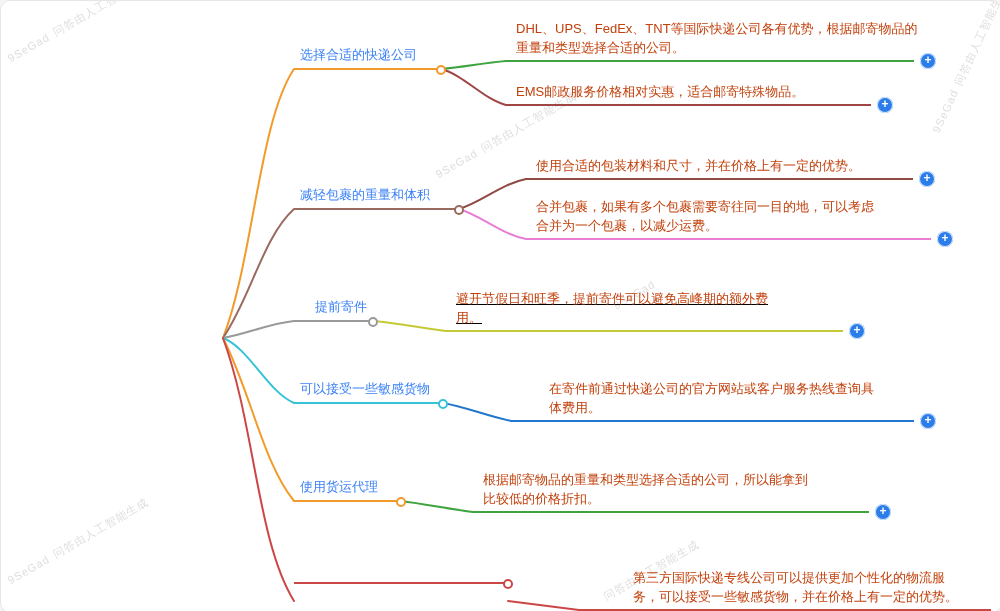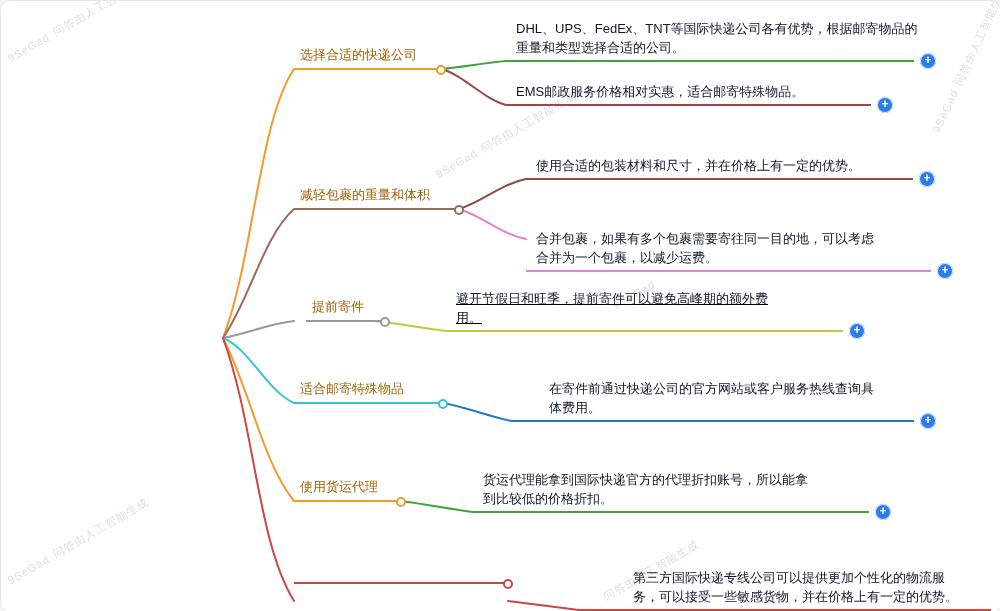--- a/index.html
+++ b/index.html
@@ -12,35 +12,35 @@
   svg.links path { fill:none; stroke-width:2; stroke-linecap:round; }
 
   .wm {
     position:absolute; z-index:0; font-size:11px; color:#cccccc; opacity:.65;
     white-space:nowrap; transform-origin:0 0; letter-spacing:1px; pointer-events:none;
   }
   .wm .brand { margin-right:6px; }
 
   .node {
     position:absolute; z-index:2; box-sizing:border-box;
-    font-size:13px; color:#a16207; white-space:nowrap;
+    font-size:13px; color:#3b82f6; white-space:nowrap;
     padding:0 6px 4px 6px; border-bottom:2px solid #999;
   }
   .node.root { color:#333; font-weight:bold; }
   .dot {
     position:absolute; right:-5px; bottom:-7px; width:10px; height:10px;
     border-radius:50%; background:#fff; border:2px solid #999; box-sizing:border-box;
   }
   .root .dot { background:#2b7cdf; border-color:#2b7cdf; }
 
   .leaf {
     position:absolute; z-index:2; box-sizing:border-box;
     border-bottom:2px solid #999; padding:0 8px 3px 10px;
   }
-  .leaf .txt { display:block; font-size:13px; line-height:19px; color:#0f172a; }
+  .leaf .txt { display:block; font-size:13px; line-height:19px; color:#c2410c; }
 
   .plus {
     position:absolute; right:-22px; bottom:-9px; width:16px; height:16px;
     border-radius:50%; background:#2b7de9; color:#fff; text-align:center;
     font:bold 12px/15px "Liberation Sans", sans-serif; cursor:pointer;
     box-shadow:0 0 0 1px rgba(255,255,255,.8) inset;
   }
 </style>
 </head>
 <body>
@@ -101,48 +101,48 @@
 
   <div class="node" style="left: 293px; top: 185px; width: 165px; border-bottom-color: rgb(155, 106, 94);">
     <span>减轻包裹的重量和体积</span>
     <span class="dot" style="border-color: rgb(155, 106, 94);"></span>
   </div>
   <div class="leaf" style="left: 525px; top: 155px; width: 387px; border-bottom-color: rgb(143, 74, 68);">
     <span class="txt">使用合适的包装材料和尺寸，并在价格上有一定的优势。</span>
     <span class="plus" style="background: rgb(43, 125, 233);">+</span>
   </div>
   <div class="leaf" style="left: 525px; top: 196px; width: 405px; border-bottom-color: rgb(232, 127, 212);">
-    <span class="txt" style="width:340px;margin-top:32px;">合并包裹，如果有多个包裹需要寄往同一目的地，可以考虑合并为一个包裹，以减少运费。</span>
+    <span class="txt" style="width:340px;">合并包裹，如果有多个包裹需要寄往同一目的地，可以考虑合并为一个包裹，以减少运费。</span>
     <span class="plus" style="background: rgb(43, 125, 233);">+</span>
   </div>
 
-  <div class="node" style="left: 305px; top: 297px; width: 79px; border-bottom-color: rgb(153, 153, 153);">
+  <div class="node" style="left: 293px; top: 297px; width: 79px; border-bottom-color: rgb(153, 153, 153); text-align: right;">
     <span>提前寄件</span>
     <span class="dot" style="border-color: rgb(153, 153, 153);"></span>
   </div>
   <div class="leaf" style="left: 445px; top: 288px; width: 397px; border-bottom-color: rgb(195, 202, 53); text-decoration: underline;">
     <span class="txt" style="width:325px;">避开节假日和旺季，提前寄件可以避免高峰期的额外费用。</span>
     <span class="plus" style="background: rgb(43, 125, 233);">+</span>
   </div>
 
   <div class="node" style="left: 293px; top: 379px; width: 149px; border-bottom-color: rgb(53, 195, 216);">
-    <span>适合邮寄特殊物品</span>
+    <span>可以接受一些敏感货物</span>
     <span class="dot" style="border-color: rgb(53, 195, 216);"></span>
   </div>
   <div class="leaf" style="left: 510px; top: 378px; width: 403px; border-bottom-color: rgb(34, 119, 204);">
     <span class="txt" style="width:325px;margin-left:28px;">在寄件前通过快递公司的官方网站或客户服务热线查询具体费用。</span>
     <span class="plus" style="background: rgb(43, 125, 233);">+</span>
   </div>
 
   <div class="node" style="left: 293px; top: 477px; width: 107px; border-bottom-color: rgb(242, 155, 42);">
     <span>使用货运代理</span>
     <span class="dot" style="border-color: rgb(242, 155, 42);"></span>
   </div>
   <div class="leaf" style="left: 472px; top: 469px; width: 396px; border-bottom-color: rgb(63, 163, 63);">
-    <span class="txt" style="width:325px;">货运代理能拿到国际快递官方的代理折扣账号，所以能拿到比较低的价格折扣。</span>
+    <span class="txt" style="width:325px;">根据邮寄物品的重量和类型选择合适的公司，所以能拿到比较低的价格折扣。</span>
     <span class="plus" style="background: rgb(43, 125, 233);">+</span>
   </div>
 
   <div class="node" style="left: 293px; top: 577px; width: 214px; border-bottom-color: rgb(204, 70, 70);">
     <span class="dot" style="border-color: rgb(204, 70, 70);"></span>
   </div>
   <div class="leaf" style="left: 578px; top: 567px; width: 412px; border-bottom-color: rgb(204, 70, 70);">
     <span class="txt" style="width:332px;margin-left:44px;">第三方国际快递专线公司可以提供更加个性化的物流服务，可以接受一些敏感货物，并在价格上有一定的优势。</span>
   </div>
 

